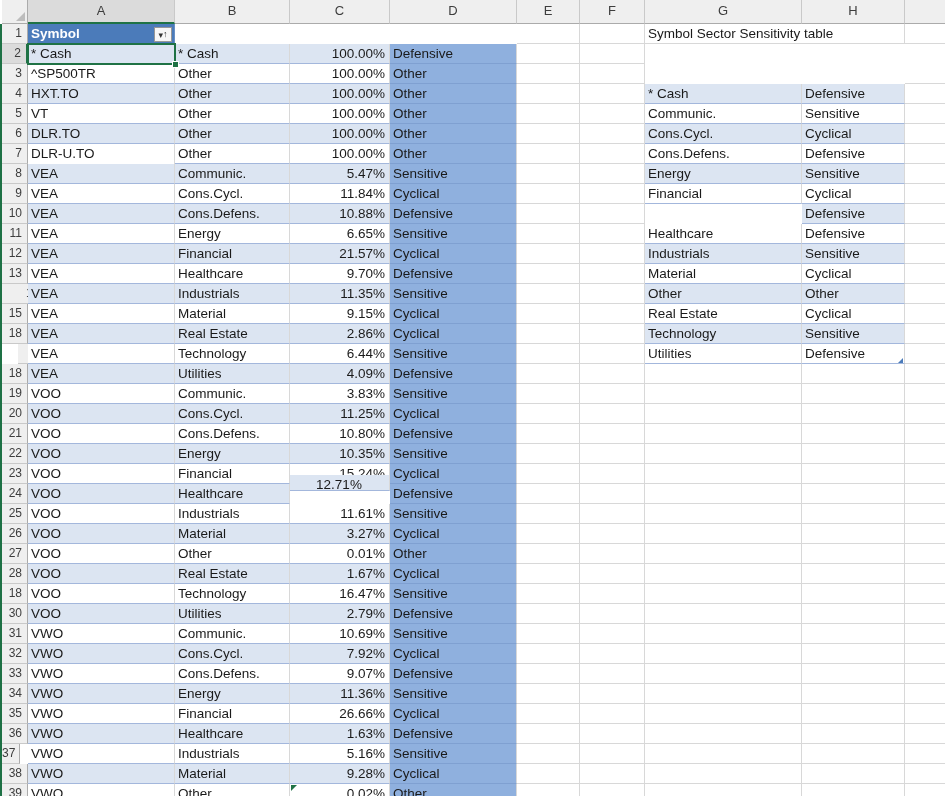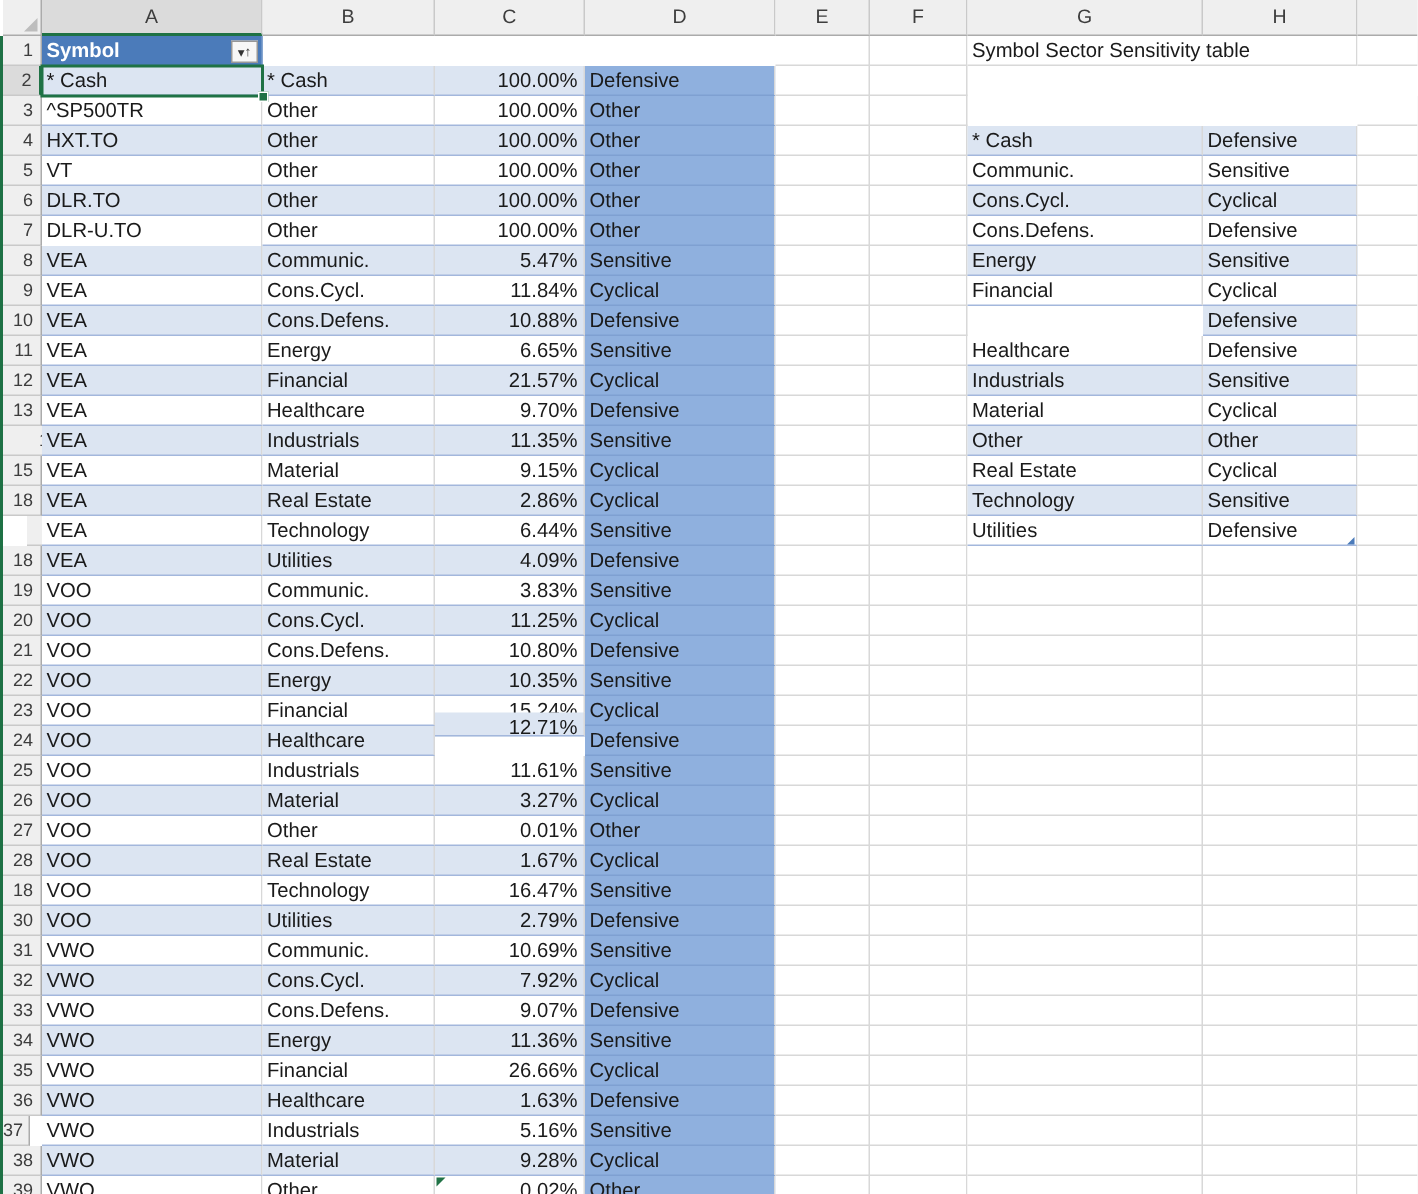--- a/index.html
+++ b/index.html
@@ -303,21 +303,21 @@
       <div class="cell tbl" style="left: 175px; top: 464px; width: 115px; height: 20px;">Financial</div>
       <div class="cell tbl num" style="left: 290px; top: 464px; width: 100px; height: 20px;">15.24%</div>
       <div class="cell tbl dcol" style="left: 390px; top: 464px; width: 127px; height: 20px;">Cyclical</div>
       <div class="cell" style="left: 517px; top: 464px; width: 63px; height: 20px;"></div>
       <div class="cell" style="left: 580px; top: 464px; width: 65px; height: 20px;"></div>
       <div class="cell" style="left: 645px; top: 464px; width: 157px; height: 20px;"></div>
       <div class="cell" style="left: 802px; top: 464px; width: 103px; height: 20px;"></div>
       <div class="cell" style="left: 905px; top: 464px; width: 41px; height: 20px;"></div>
       <div class="cell tbl band" style="left: 28px; top: 484px; width: 147px; height: 20px;">VOO</div>
       <div class="cell tbl band" style="left: 175px; top: 484px; width: 115px; height: 20px;">Healthcare</div>
-      <div class="cell tbl band num" style="left: 290px; top: 475px; width: 100px; height: 16px;">12.71%</div>
+      <div class="cell tbl band num" style="left: 290px; top: 475px; width: 100px; height: 16px; text-align: center;">12.71%</div>
       <div class="cell tbl dcol" style="left: 390px; top: 484px; width: 127px; height: 20px;">Defensive</div>
       <div class="cell" style="left: 517px; top: 484px; width: 63px; height: 20px;"></div>
       <div class="cell" style="left: 580px; top: 484px; width: 65px; height: 20px;"></div>
       <div class="cell" style="left: 645px; top: 484px; width: 157px; height: 20px;"></div>
       <div class="cell" style="left: 802px; top: 484px; width: 103px; height: 20px;"></div>
       <div class="cell" style="left: 905px; top: 484px; width: 41px; height: 20px;"></div>
       <div class="cell tbl" style="left: 28px; top: 504px; width: 147px; height: 20px;">VOO</div>
       <div class="cell tbl" style="left: 175px; top: 504px; width: 115px; height: 20px;">Industrials</div>
       <div class="cell tbl num" style="left: 290px; top: 504px; width: 100px; height: 20px;">11.61%</div>
       <div class="cell tbl dcol" style="left: 390px; top: 504px; width: 127px; height: 20px;">Sensitive</div>

